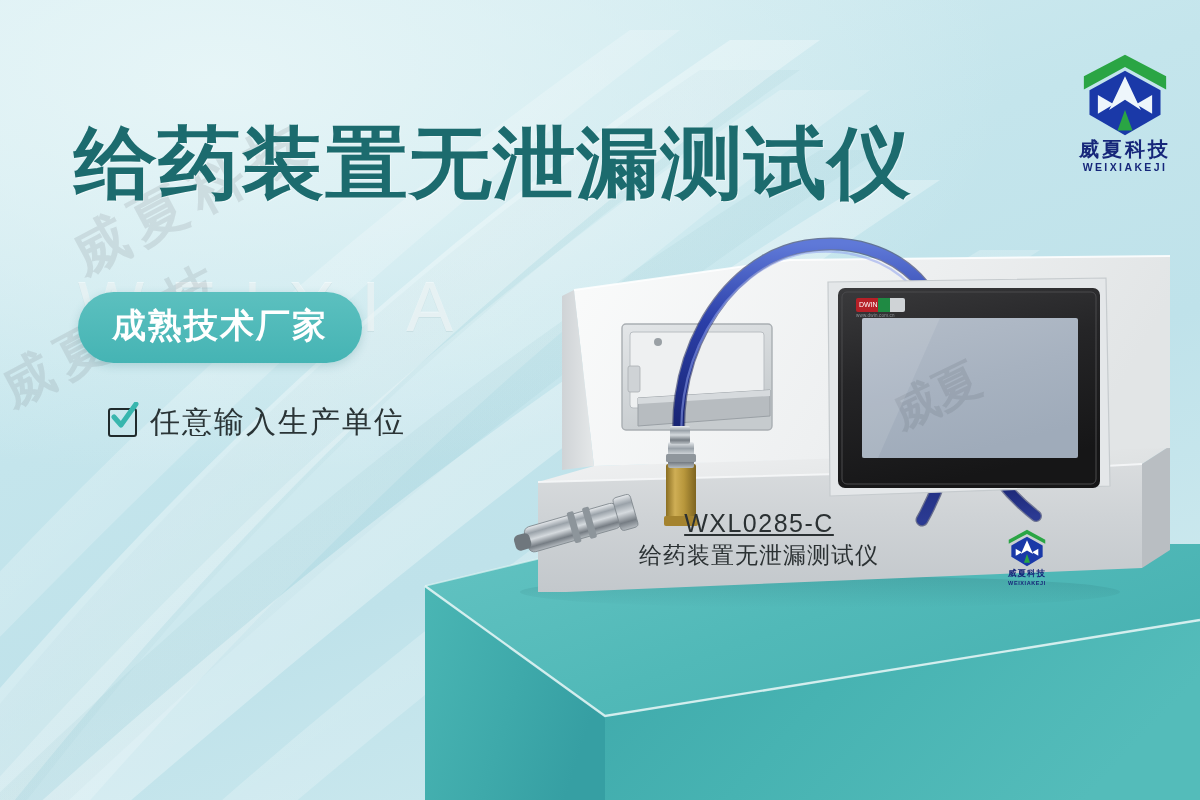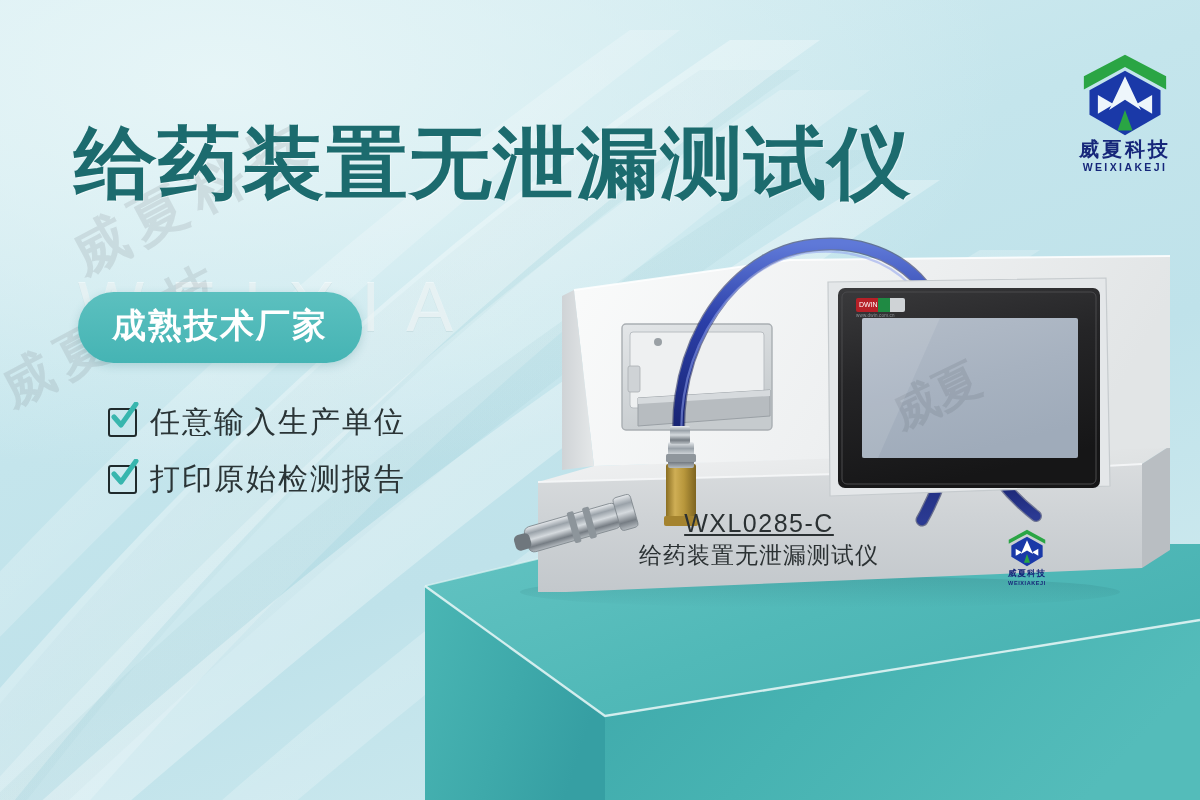--- a/index.html
+++ b/index.html
@@ -325,28 +325,20 @@
 
   <div class="bullets">
     <div class="bullet">
       <span class="cbox">
         <svg viewBox="0 0 30 30">
           <path d="M5 15 L12 23 L27 2" fill="none" stroke="#38b6ae" stroke-width="5" stroke-linecap="round" stroke-linejoin="round"></path>
         </svg>
       </span>
       <span class="btxt">任意输入生产单位</span>
     </div>
-    <div class="bullet">
-      <span class="cbox">
-        <svg viewBox="0 0 30 30">
-          <path d="M5 15 L12 23 L27 2" fill="none" stroke="#38b6ae" stroke-width="5" stroke-linecap="round" stroke-linejoin="round"></path>
-        </svg>
-      </span>
-      <span class="btxt">打印原始检测报告</span>
-    </div>
   </div>
 
   <div class="brand">
     <svg class="mark" viewBox="0 0 100 92">
       <path d="M50 3 L94 26 L94 40 L50 16 L6 40 L6 26 Z" fill="#2aa544"></path>
       <path d="M50 20 L88 41 L88 67 L50 89 L12 67 L12 41 Z" fill="#1a39a8"></path>
       <path d="M50 26 L33 62 L50 51 L67 62 Z" fill="#eef6fb"></path>
       <path d="M21 46 L38 56 L21 66 Z" fill="#eef6fb"></path>
       <path d="M79 46 L62 56 L79 66 Z" fill="#eef6fb"></path>
       <path d="M50 62 L42 84 L58 84 Z" fill="#2aa544"></path>

